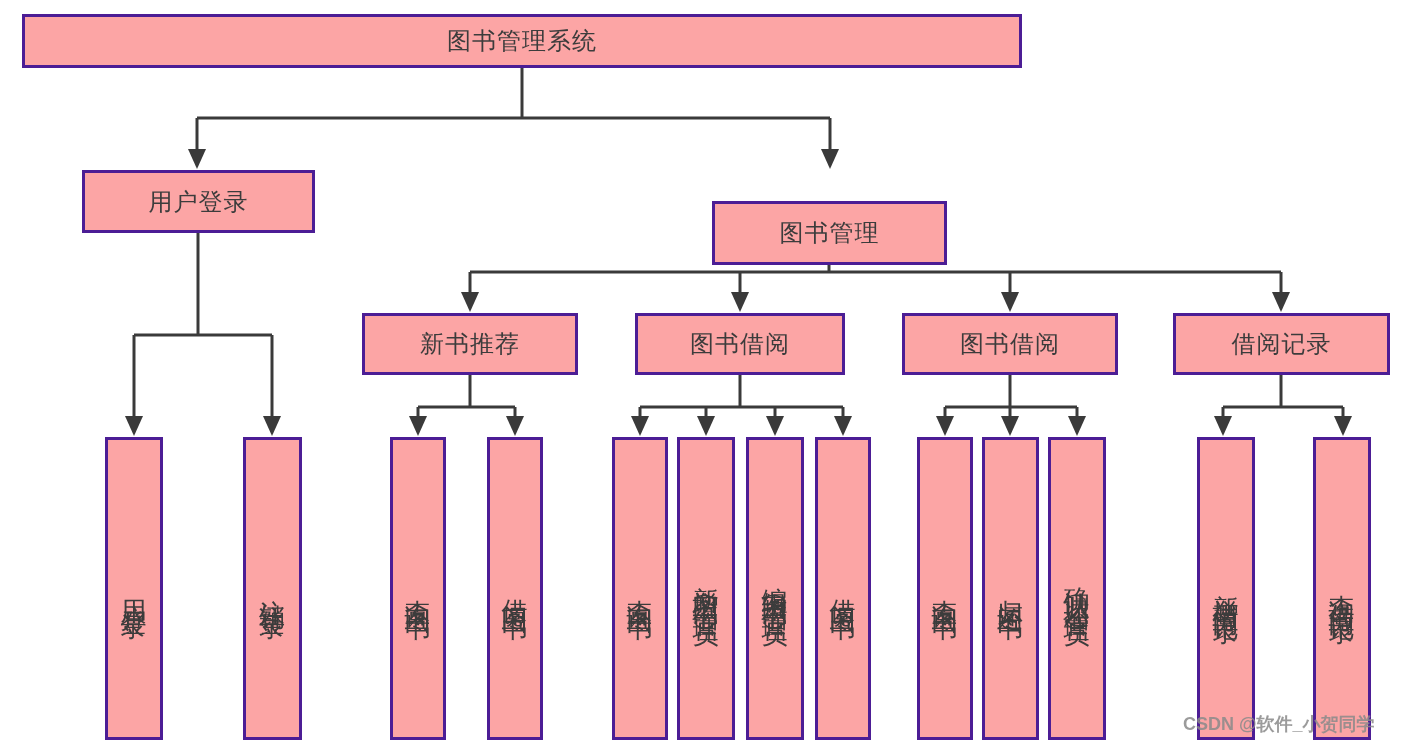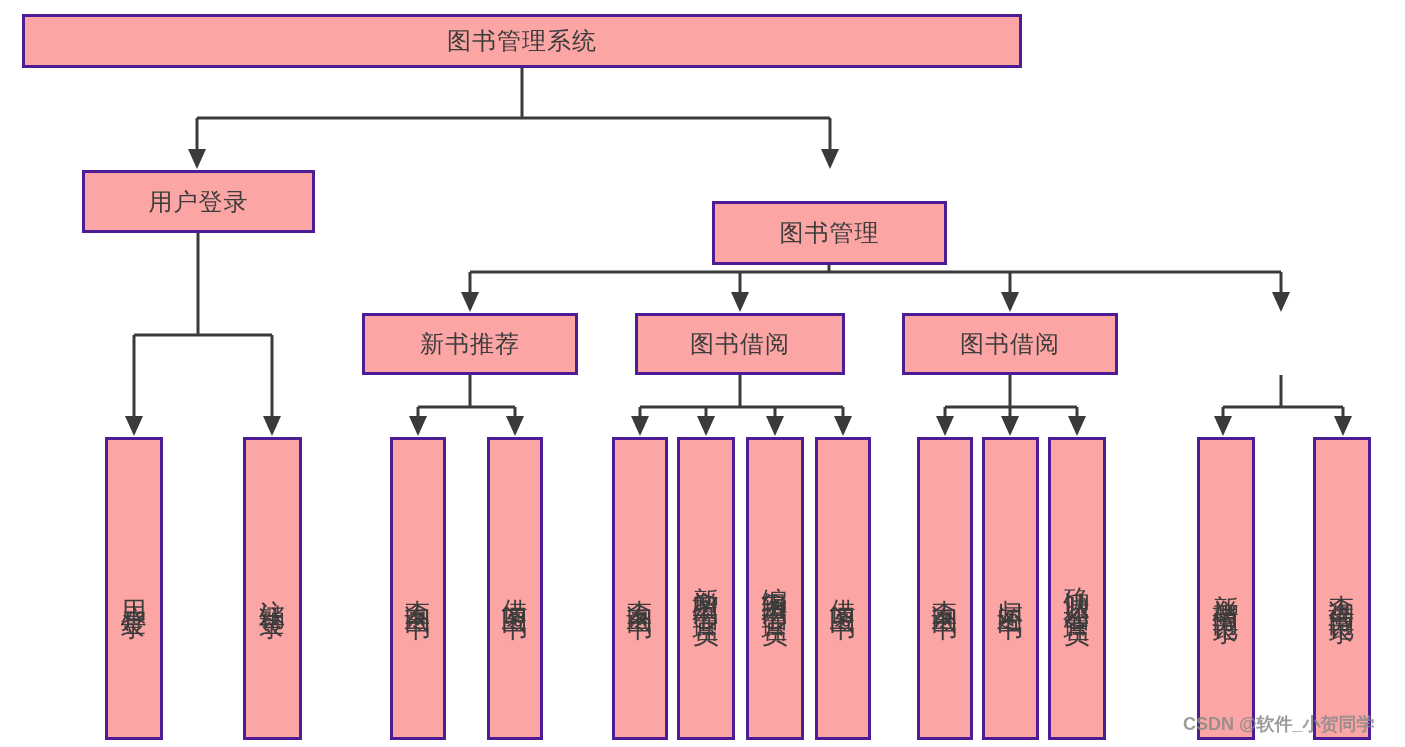--- a/index.html
+++ b/index.html
@@ -124,20 +124,21 @@
   </svg>
 
   <div class="node hnode" style="left:22px;top:14px;width:1000px;height:54px;">图书管理系统</div>
 
   <div class="node hnode" style="left:82px;top:170px;width:233px;height:63px;">用户登录</div>
   <div class="node hnode" style="left:712px;top:170px;width:235px;height:64px;margin-top:31px;">图书管理</div>
 
   <div class="node hnode" style="left:635px;top:313px;width:210px;height:62px;">图书借阅</div>
   <div class="node hnode" style="left:362px;top:313px;width:216px;height:62px;">新书推荐</div>
   <div class="node hnode" style="left:902px;top:313px;width:216px;height:62px;">图书借阅</div>
+  <div class="node hnode" style="left:1173px;top:313px;width:217px;height:62px;">借阅记录</div>
 
   <div class="node vnode" style="left:105px;top:437px;width:58px;height:303px;">
     <span class="vtext">用户登录</span>
   </div>
   <div class="node vnode" style="left:243px;top:437px;width:59px;height:303px;">
     <span class="vtext">注销登录</span>
   </div>
 
   <div class="node vnode" style="left:390px;top:437px;width:56px;height:303px;">
     <span class="vtext">查询图书</span>

